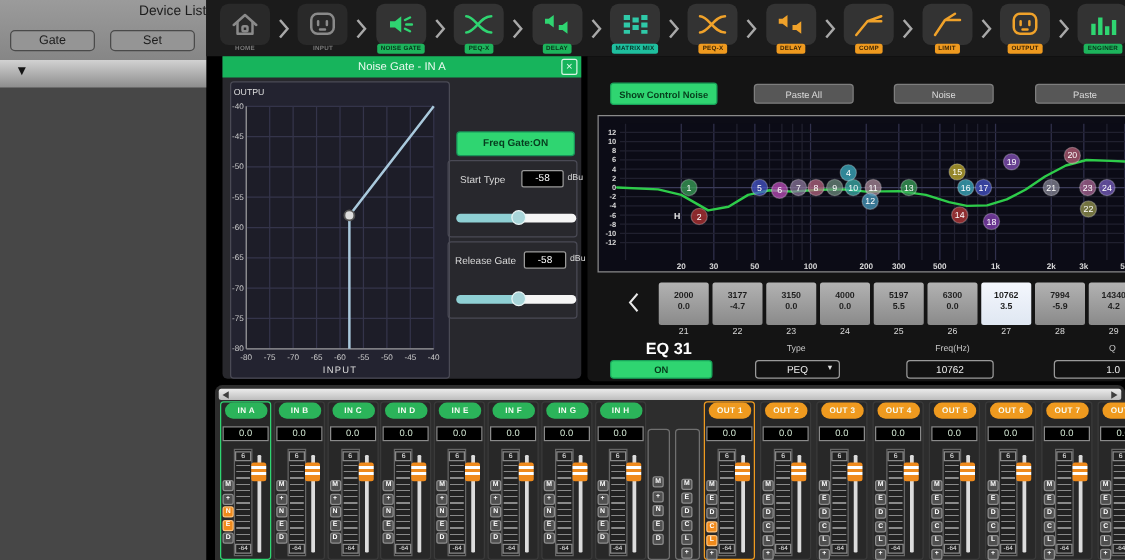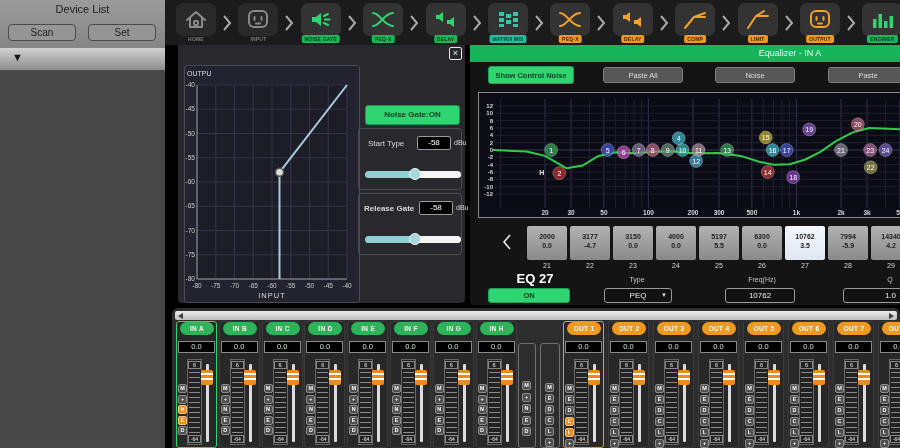--- a/index.html
+++ b/index.html
@@ -3,21 +3,21 @@
 <meta charset="utf-8">
 <style>
   html,body{margin:0;padding:0;background:#000;}
   #root{position:relative;width:900px;height:448px;overflow:hidden;background:#000;
         font-family:"Liberation Sans",sans-serif;-webkit-font-smoothing:antialiased;}
   #root *{box-sizing:border-box;}
 
   
   #sidebar{position:absolute;left:0;top:0;width:165px;height:448px;background:#474747;}
   .sb-head{position:absolute;left:0;top:0;width:165px;height:48px;background:linear-gradient(#9b9b9b,#868686);}
-  .sb-title{position:absolute;left:0;top:3px;width:165px;text-align:center;font-size:11px;color:#1c1c1c;}
+  .sb-title{position:absolute;left:0;top:3px;width:165px;text-align:right;font-size:11px;color:#1c1c1c;}
   .sb-btn{position:absolute;top:24px;width:68px;height:17px;background:#959595;border:1px solid #4a4a4a;
           border-radius:4px;font-size:10px;color:#1c1c1c;font-family:inherit;padding:0;line-height:15px;text-align:center;}
   .sb-drop{position:absolute;left:0;top:48px;width:165px;height:22px;background:linear-gradient(#d2d2d2,#8d8d8d);}
   .tri{position:absolute;left:12px;top:3px;font-size:11px;color:#141414;}
 
   
   #toolbar{position:absolute;left:165px;top:0;width:735px;height:45px;background:#1b1b1b;}
   .tb-item{position:absolute;top:0;width:46px;height:45px;}
   .tb-box{position:absolute;left:3px;top:3px;width:40px;height:33px;border-radius:7px;background:#333;}
   .tb-box svg{position:absolute;left:7px;top:5px;}
@@ -81,21 +81,21 @@
   .master{position:absolute;top:35px;height:105px;border:1px solid #707070;border-radius:3px;}
 </style>
 </head>
 <body>
 
 <div id="root">
 
   <aside id="sidebar">
     <div class="sb-head">
       <div class="sb-title">Device List</div>
-      <button class="sb-btn" style="left:8px;">Scan</button>
+      <button class="sb-btn" style="left:8px;">Gate</button>
       <button class="sb-btn" style="left:88px;">Set</button>
     </div>
     <div class="sb-drop">
       <span class="tri">▼</span>
     </div>
     <div class="sb-body"></div>
   </aside>
 
   <header id="toolbar">
       <div class="tb-item" style="left:8px;">
@@ -244,20 +244,21 @@
               <rect x="15" y="13" width="3.5" height="7"></rect>
               <rect x="20.5" y="8" width="3.5" height="12"></rect>
             </g>
           </svg>
         </div>
         <div class="tb-pill" style="background:#1db45c;color:#08331a;">ENGINER</div>
       </div>
     </header>
 
   <section id="ng-panel">
+    <div class="panel-title" style="width:287px;text-align:center;">Noise Gate - IN A</div>
     <div id="ng-close">×</div>
     <div id="ng-graph"><svg width="174" height="236">
           <rect x="12" y="19" width="150" height="194" fill="#1d1d28"></rect>
           <line x1="12" y1="19" x2="12" y2="213" stroke="#34344a" stroke-width="1"></line>
           <line x1="12" y1="19" x2="162" y2="19" stroke="#34344a" stroke-width="1"></line>
           <line x1="30.75" y1="19" x2="30.75" y2="213" stroke="#34344a" stroke-width="1"></line>
           <line x1="12" y1="43.25" x2="162" y2="43.25" stroke="#34344a" stroke-width="1"></line>
           <line x1="49.5" y1="19" x2="49.5" y2="213" stroke="#34344a" stroke-width="1"></line>
           <line x1="12" y1="67.5" x2="162" y2="67.5" stroke="#34344a" stroke-width="1"></line>
           <line x1="68.25" y1="19" x2="68.25" y2="213" stroke="#34344a" stroke-width="1"></line>
@@ -290,43 +291,40 @@
           <text x="87" y="222" text-anchor="middle" font-size="6.5" fill="#ccc">-60</text>
           <text x="105.75" y="222" text-anchor="middle" font-size="6.5" fill="#ccc">-55</text>
           <text x="124.5" y="222" text-anchor="middle" font-size="6.5" fill="#ccc">-50</text>
           <text x="143.25" y="222" text-anchor="middle" font-size="6.5" fill="#ccc">-45</text>
           <text x="162" y="222" text-anchor="middle" font-size="6.5" fill="#ccc">-40</text>
           <text x="2" y="10" font-size="7" fill="#ddd">OUTPU</text>
           <text x="87" y="232" text-anchor="middle" font-size="7.5" fill="#ddd" letter-spacing="1">INPUT</text>
           <path d="M94.5,213 L94.5,106.3 L162,19" fill="none" stroke="#a9c9dc" stroke-width="2"></path>
           <circle cx="94.5" cy="106.3" r="4" fill="#ddd" stroke="#555" stroke-width="1.5"></circle>
         </svg></div>
-    <button id="ng-on">Noise Gate:ON</button>
+    <button id="ng-on">Freq Gate:ON</button>
 
     <div class="group-border" style="left:180px;top:83px;width:104px;height:62px;"></div>
     <span class="lab" style="left:190px;top:94px;">Start Type</span>
     <div class="numfield" style="left:239px;top:91px;width:34px;height:14px;line-height:12px;">-58</div>
     <span class="lab" style="left:276px;top:94px;font-size:7px;">dBu</span>
     <div class="hslider" id="ng-slider1" style="left: 187px; top: 126px; width: 96px; background: linear-gradient(to right, rgb(143, 208, 212) 0px, rgb(143, 208, 212) 52%, rgb(245, 245, 245) 52%, rgb(245, 245, 245) 100%);">
         <div class="knob" style="left:43.92px;"></div>
       </div>
 
     <div class="group-border" style="left:180px;top:148px;width:104px;height:62px;"></div>
-    <span class="lab" style="left:186px;top:159px;font-weight:bold;">Release Gate</span>
+    <span class="lab" style="left:186px;top:159px;">Release Gate</span>
     <div class="numfield" style="left:241px;top:156px;width:34px;height:14px;line-height:12px;">-58</div>
     <span class="lab" style="left:278px;top:159px;font-size:7px;">dBu</span>
     <div class="hslider" id="ng-slider2" style="left: 187px; top: 191px; width: 96px; background: linear-gradient(to right, rgb(143, 208, 212) 0px, rgb(143, 208, 212) 52%, rgb(245, 245, 245) 52%, rgb(245, 245, 245) 100%);">
         <div class="knob" style="left:43.92px;"></div>
       </div>
   </section>
 
   <section id="eq-panel">
-    <div class="panel-title" style="width:430px;">
-      <span style="position:absolute;left:120px;width:400px;text-align:center;">Equalizer - IN A</span>
-    </div>
     <button class="eq-btn green" style="left:18px;width:86px;">Show Control Noise</button>
     <button class="eq-btn" style="left:133px;width:80px;">Paste All</button>
     <button class="eq-btn" style="left:245px;width:80px;">Noise</button>
     <button class="eq-btn" style="left:358px;width:80px;">Paste</button>
     <div id="eq-graph"><svg width="428" height="124">
           <rect x="17" y="6" width="411" height="109" fill="#0b0b16"></rect>
           <line x1="21.44756064173078" y1="6" x2="21.44756064173078" y2="115" stroke="#20202f" stroke-width="1"></line>
           <line x1="66" y1="6" x2="66" y2="115" stroke="#30304c" stroke-width="1"></line>
           <line x1="92.06150634024083" y1="6" x2="92.06150634024083" y2="115" stroke="#30304c" stroke-width="1"></line>
           <line x1="110.55243935826923" y1="6" x2="110.55243935826923" y2="115" stroke="#20202f" stroke-width="1"></line>
@@ -524,21 +522,21 @@
           <div>7994</div>
           <div>-5.9</div>
         </div>
         <div class="band-num" style="left:358px;">28</div>
         <div class="band-cell" style="left:401px;">
           <div>14340</div>
           <div>4.2</div>
         </div>
         <div class="band-num" style="left:401px;">29</div>
       </div>
-    <div style="position:absolute;left:24px;top:226px;width:82px;text-align:center;font-size:13px;font-weight:bold;color:#fff;">EQ 27</div>
+    <div style="position:absolute;left:24px;top:226px;width:82px;text-align:center;font-size:13px;font-weight:bold;color:#fff;">EQ 31</div>
     <button class="eq-btn green" style="left:18px;top:243px;width:82px;height:15px;">ON</button>
     <div class="eqlab" style="left:131px;width:72px;">Type</div>
     <div class="eqfield" style="left:134px;width:68px;">
       <span>PEQ</span>
       <span style="position:absolute;right:4px;top:0;font-size:6px;color:#ddd;">▼</span>
     </div>
     <div class="eqlab" style="left:254px;width:76px;">Freq(Hz)</div>
     <div class="eqfield" style="left:255px;width:70px;">10762</div>
     <div class="eqlab" style="left:396px;width:48px;">Q</div>
     <div class="eqfield" style="left:373px;width:95px;">1.0</div>

